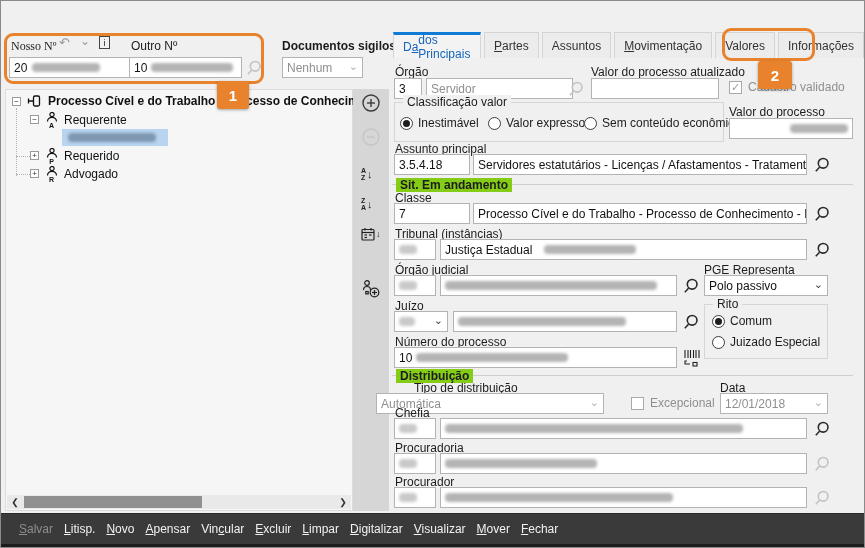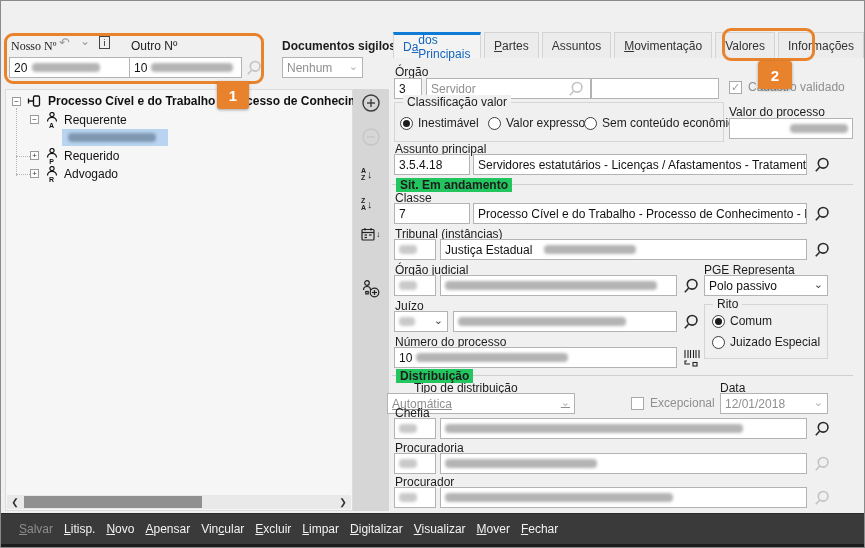--- a/index.html
+++ b/index.html
@@ -63,21 +63,21 @@
   .tabs { position:absolute; left:392px; top:31px; height:27px; display:flex; gap:3px; }
   .tab { height:26px; padding:0 9px; display:flex; align-items:center; font-size:12px; color:#333;
     background:#ececec; border:1px solid #d4d4d4; border-bottom:none; }
   .tab.active { background:#f3f3f3; color:#1465bb; border-top:3px solid #0f7bd7; font-weight:400; }
   .u { text-decoration:underline; }
   
   .gbox { position:absolute; border:1px solid #d5d5d5; }
   .gbox-label { position:absolute; top:-8px; left:8px; background:#f0f0f0; padding:0 4px; font-size:12px; color:#1c1c1c; }
   .sechead { position:absolute; height:12px; }
   .sechead .line { position:absolute; left:0; right:0; top:6px; border-top:1px solid #cfcfcf; }
-  .sechead .txt { position:absolute; left:4px; top:0; background:#22c55e; padding:0 4px; font-size:12px; font-weight:bold; color:#1c1c1c; }
+  .sechead .txt { position:absolute; left:4px; top:0; background:#84cc16; padding:0 4px; font-size:12px; font-weight:bold; color:#1c1c1c; }
   
   .radio { position:absolute; display:flex; align-items:center; gap:5px; font-size:12px; color:#1c1c1c; }
   .rdot { width:13px; height:13px; border:1px solid #3c3c3c; border-radius:50%; background:#fff;
     display:flex; align-items:center; justify-content:center; flex:0 0 auto; }
   .rdot.on::after { content:""; width:7px; height:7px; border-radius:50%; background:#1d1d1d; }
   .check { position:absolute; display:flex; align-items:center; gap:6px; font-size:12px; }
   .cbox { width:13px; height:13px; border:1px solid #a9a9a9; background:#fff; display:flex;
     align-items:center; justify-content:center; font-size:11px; color:#9b9b9b; flex:0 0 auto; }
   .check .clab { color:#8f8f8f; }
   
@@ -256,29 +256,30 @@
       </div>
     </div>
 
   <div class="hl-box" style="left:721px; top:27px; width:93px; height:33px;"></div>
   <div class="badge" style="left:757px; top:60px; width:34px; height:28px;">2</div>
 
   <div class="lbl" style="left:394px; top:64px;">Órgão</div>
   <div class="inp" style="left:393px; top:77px; width:28px;">
       <span>3</span>
     </div>
-  <div class="inp dis" style="left:425px; top:77px; width:165px;">
+  <div class="inp dis" style="left:425px; top:77px; width:147px;">
       <span>Servidor</span>
     </div>
   <div class="sicon dis" style="left:566px; top:79px;">
     <svg viewBox="0 0 16 16" fill="none" stroke="currentColor" stroke-width="1.4">
         <circle cx="9" cy="6.5" r="4.3"></circle>
         <line x1="5.8" y1="10" x2="2.5" y2="13.5"></line>
       </svg>
   </div>
+  <div class="lbl" style="left:590px; top:64px;">Valor do processo atualizado</div>
   <div class="inp" style="left:590px; top:77px; width:128px;">
       <span></span>
     </div>
   <div class="check" style="left:728px; top:79px;">
     <span class="cbox">✓</span>
     <span class="clab">Cadastro validado</span>
   </div>
 
   <div class="gbox" style="left:393px; top:101px; width:330px; height:40px;">
     <span class="gbox-label">Classificação valor</span>
@@ -410,21 +411,21 @@
         <rect x="11" y="14.5" width="4" height="3.5"></rect>
     </svg>
   </div>
 
   <div class="sechead" style="left:391px; top:368px; width:461px;">
     <span class="line"></span>
       <span class="txt">Distribuição</span>
   </div>
 
   <div class="lbl" style="left:394px; top:380px;margin-left:19px;">Tipo de distribuição</div>
-  <div class="inp sel dis" style="left:386px; top:392px; width:188px;text-decoration:underline;">
+  <div class="inp sel dis" style="left:375px; top:392px; width:228px;">
     <span>Automática</span>
       <span class="chev">⌄</span>
   </div>
   <div class="check" style="left:630px; top:395px;">
     <span class="cbox"></span>
     <span class="clab">Excepcional</span>
   </div>
   <div class="lbl" style="left:719px; top:380px;">Data</div>
   <div class="inp sel dis" style="left:719px; top:392px; width:108px;">
     <span>12/01/2018</span>

